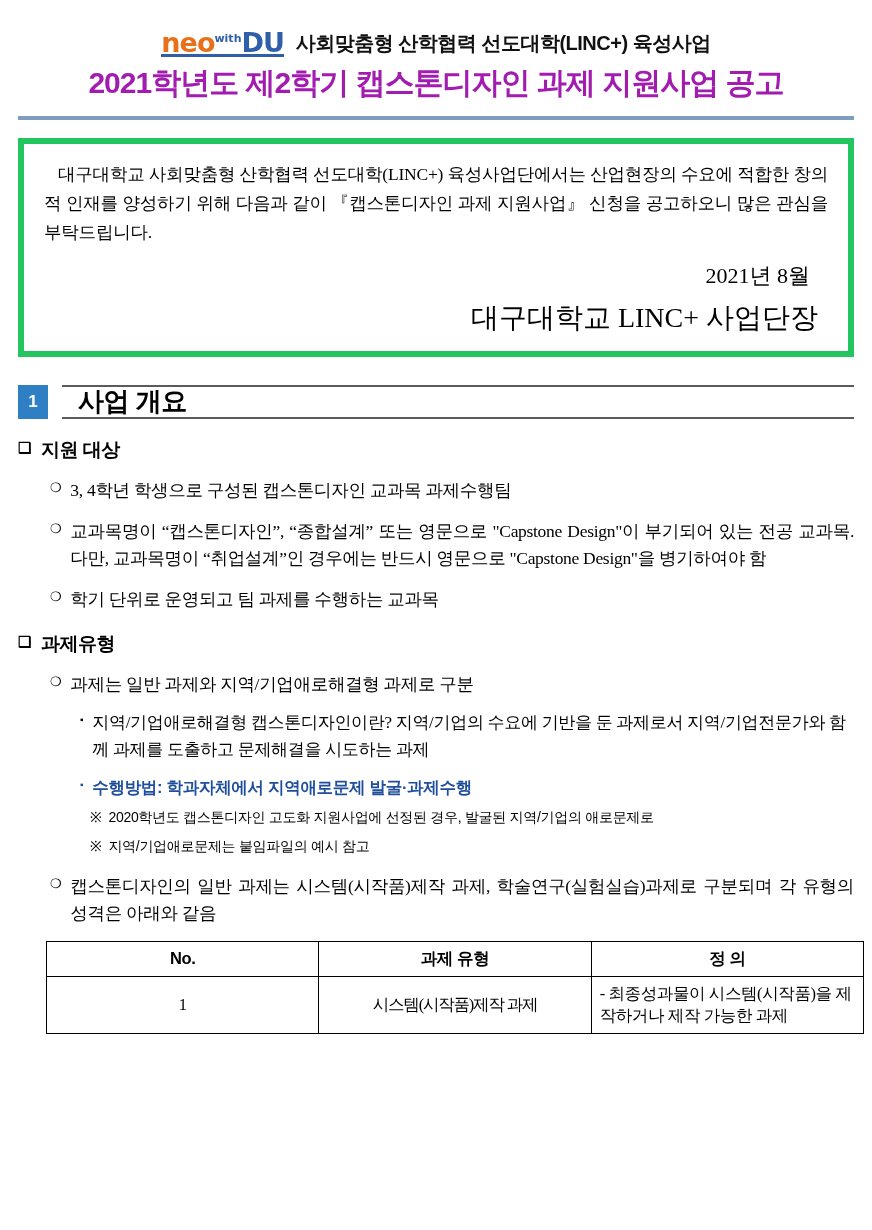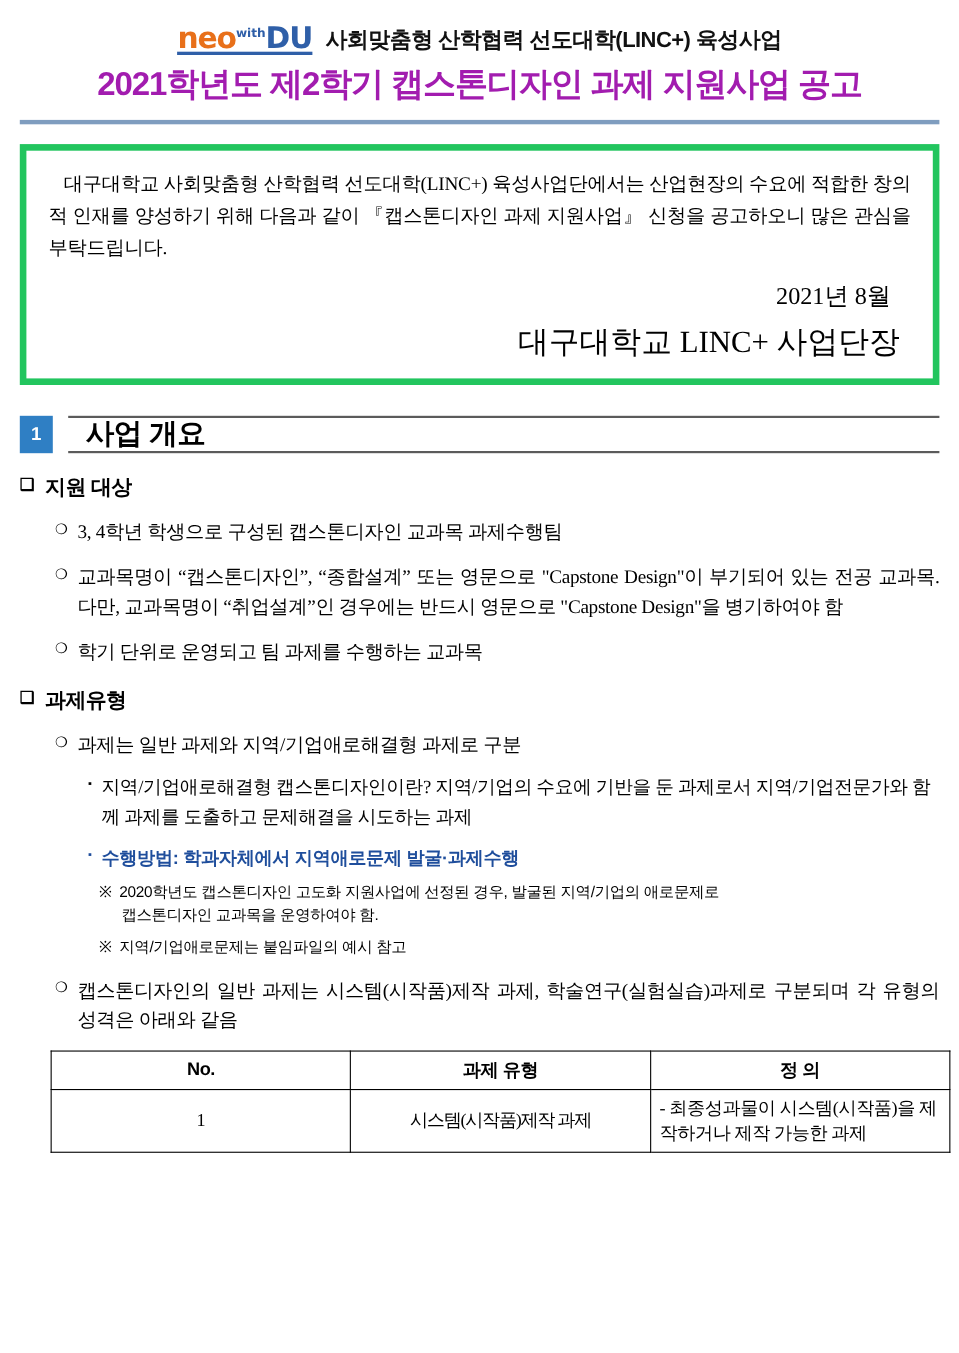--- a/index.html
+++ b/index.html
@@ -12,21 +12,21 @@
     height: 1230px;
     font-family: "Liberation Serif", serif;
     color: #000000;
     overflow: hidden;
   }
   .page {
     position: relative;
     width: 872px;
     height: 1230px;
     box-sizing: border-box;
-    padding: 0 18px;
+    padding: 7px 18px;
   }
 
   
   .header {
     padding-top: 22px;
     text-align: center;
   }
   .logo-line {
     display: flex;
     align-items: center;
@@ -298,21 +298,20 @@
 
     <div class="lvl3 blue">
       <span class="mark">▪</span>
       <span class="txt">수행방법: 학과자체에서 지역애로문제 발굴·과제수행</span>
     </div>
 
     <div class="note">
       <span class="mark">※</span>
       <span class="txt">
         <span>2020학년도 캡스톤디자인 고도화 지원사업에 선정된 경우, 발굴된 지역/기업의 애로문제로</span>
-        <span class="ind">캡스톤디자인 교과목을 운영하여야 함.</span>
       </span>
     </div>
 
     <div class="note" style="margin-top:8px;">
       <span class="mark">※</span>
       <span class="txt">지역/기업애로문제는 붙임파일의 예시 참고</span>
     </div>
 
     <div class="lvl2" style="margin-top:16px;">
       <span class="mark">❍</span>

